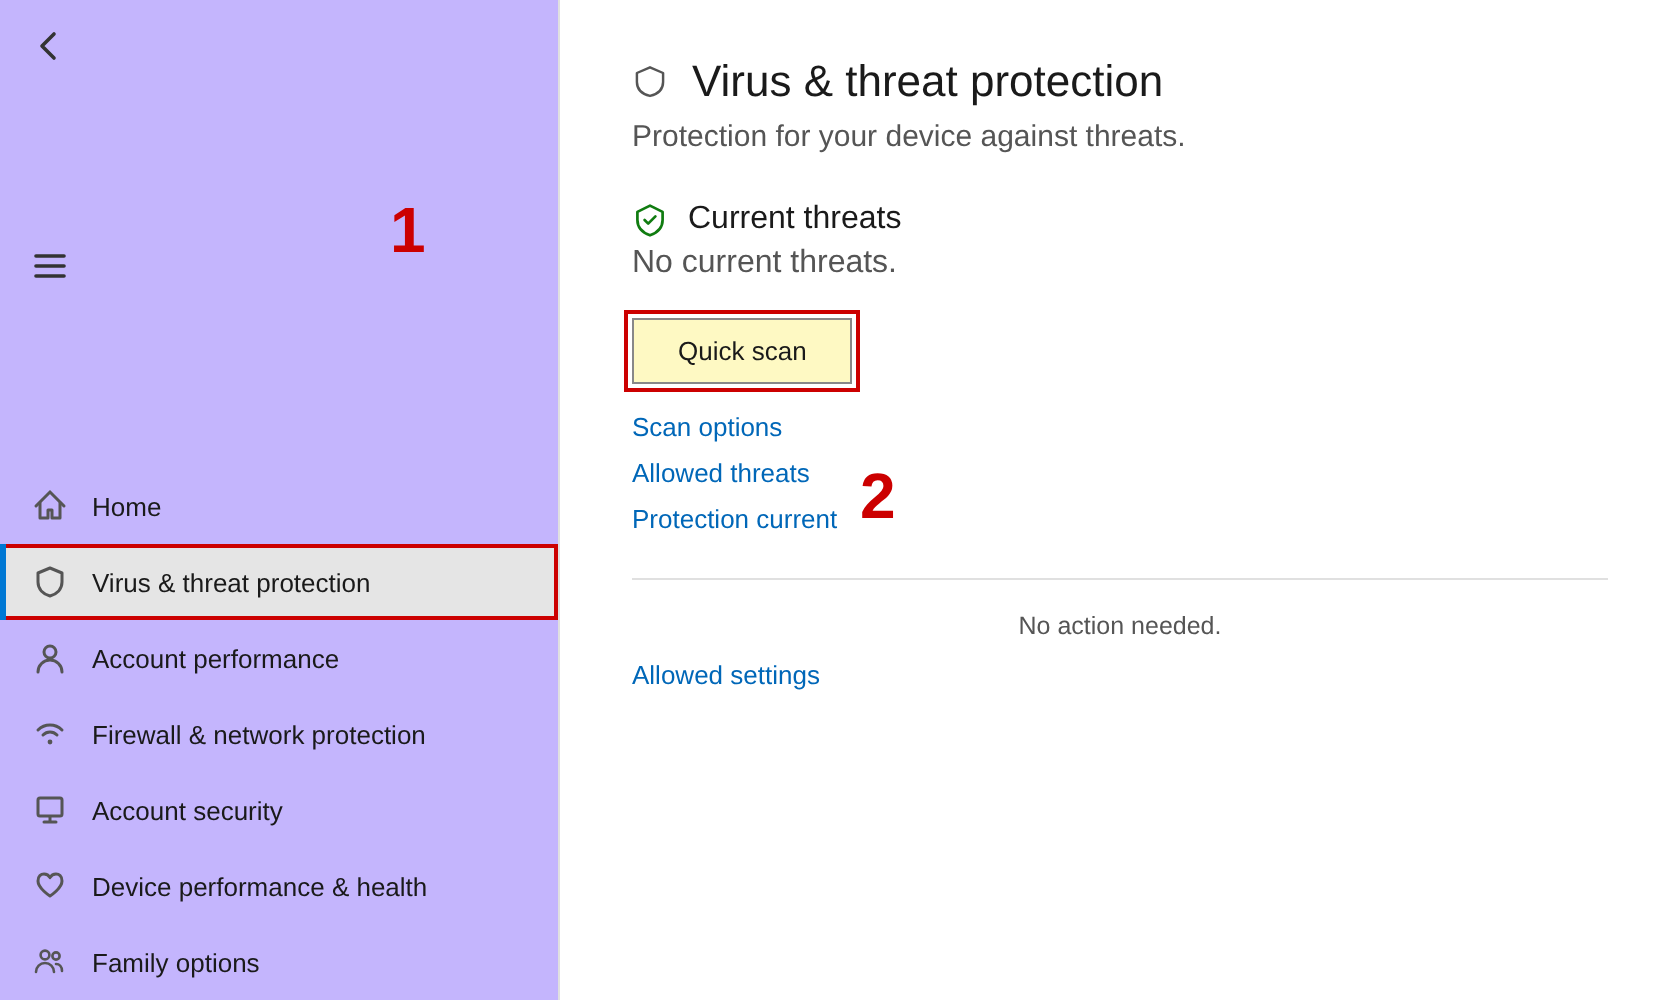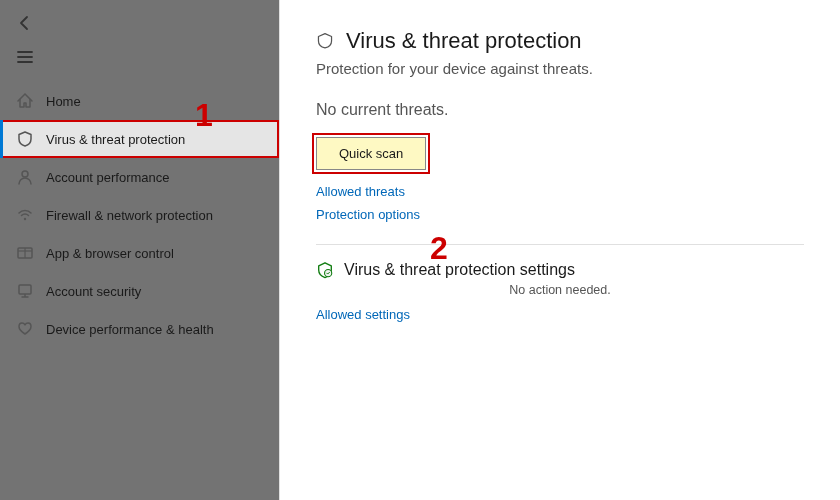--- a/index.html
+++ b/index.html
@@ -9,26 +9,27 @@
       width: 840px;
       height: 500px;
       overflow: hidden;
       display: flex;
     }
 
     
     .sidebar {
       width: 280px;
       min-width: 280px;
-      background: #737373;
+      background: #c4b5fd;
       height: 500px;
       display: flex;
       flex-direction: column;
       border-right: 1px solid #e0e0e0;
       padding-top: 6px;
+      justify-content: space-between;
     }
 
     .sidebar-back {
       display: flex;
       align-items: center;
       padding: 8px 16px;
       cursor: pointer;
     }
 
     .sidebar-back svg {
@@ -263,30 +264,20 @@
       <span class="sidebar-icon">
         <svg viewBox="0 0 18 18" fill="none" width="18" height="18">
           <path d="M3 7c1.6-1.6 3.7-2.5 6-2.5s4.4.9 6 2.5" stroke="#555" stroke-width="1.5" fill="none" stroke-linecap="round"></path>
           <path d="M5.5 9.5c1-1 2.2-1.5 3.5-1.5s2.5.5 3.5 1.5" stroke="#555" stroke-width="1.5" fill="none" stroke-linecap="round"></path>
           <circle cx="9" cy="13" r="1.2" fill="#555"></circle>
         </svg>
       </span>
       <span>Firewall &amp; network protection</span>
     </div>
 
-    <div class="sidebar-item">
-      <span class="sidebar-icon">
-        <svg viewBox="0 0 18 18" fill="none" width="18" height="18">
-          <rect x="2" y="4" width="14" height="10" rx="1" stroke="#555" stroke-width="1.5"></rect>
-          <line x1="2" y1="7" x2="16" y2="7" stroke="#555" stroke-width="1.2"></line>
-          <line x1="9" y1="4" x2="9" y2="14" stroke="#555" stroke-width="1.2"></line>
-        </svg>
-      </span>
-      <span>App &amp; browser control</span>
-    </div>
 
     <div class="sidebar-item">
       <span class="sidebar-icon">
         <svg viewBox="0 0 18 18" fill="none" width="18" height="18">
           <rect x="3" y="3" width="12" height="9" rx="1" stroke="#555" stroke-width="1.5"></rect>
           <line x1="6" y1="15" x2="12" y2="15" stroke="#555" stroke-width="1.5" stroke-linecap="round"></line>
           <line x1="9" y1="12" x2="9" y2="15" stroke="#555" stroke-width="1.5"></line>
         </svg>
       </span>
       <span>Account security</span>
@@ -294,53 +285,64 @@
 
     <div class="sidebar-item">
       <span class="sidebar-icon">
         <svg viewBox="0 0 18 18" fill="none" width="18" height="18">
           <path d="M9 14s-6-3.8-6-7.5C3 4 4.5 3 6 3c1.2 0 2.4.7 3 1.8C9.6 3.7 10.8 3 12 3c1.5 0 3 1 3 3.5C15 10.2 9 14 9 14z" stroke="#555" stroke-width="1.5" fill="none" stroke-linejoin="round"></path>
         </svg>
       </span>
       <span>Device performance &amp; health</span>
     </div>
 
+    <div class="sidebar-item">
+      <span class="sidebar-icon">
+        <svg viewBox="0 0 18 18" fill="none" width="18" height="18">
+          <circle cx="6.5" cy="5.5" r="2.2" stroke="#555" stroke-width="1.3"></circle>
+          <circle cx="12" cy="6" r="1.8" stroke="#555" stroke-width="1.3"></circle>
+          <path d="M2 14c0-2.5 2-4.5 4.5-4.5S11 11.5 11 14" stroke="#555" stroke-width="1.3" fill="none" stroke-linecap="round"></path>
+          <path d="M12 10c1.7 0 3 1.3 3 3.5" stroke="#555" stroke-width="1.3" fill="none" stroke-linecap="round"></path>
+        </svg>
+      </span>
+      <span>Family options</span>
+    </div>
   </nav>
 </div>
 
 <div class="main">
   
   <div class="page-title-row">
     <span class="sidebar-icon">
       <svg viewBox="0 0 22 22" fill="none" width="22" height="22">
         <path d="M11 2L3 5.5V11c0 4.3 3 7.3 8 8.5 5-1.2 8-4.2 8-8.5V5.5L11 2z" stroke="#555" stroke-width="1.5" fill="none" stroke-linejoin="round"></path>
       </svg>
     </span>
     <h1 class="page-title">Virus &amp; threat protection</h1>
   </div>
   <p class="page-subtitle">Protection for your device against threats.</p>
 
   
-  <p class="section-text">No current threats.</p>
-
-  
-  <button class="quick-scan-btn">Quick scan</button>
-
-  
-  <a class="link-item" href="#">Allowed threats</a>
-  <a class="link-item" href="#">Protection options</a>
-
-  <hr class="divider">
-
-  
-  <div class="settings-section-title-row">
+  <div class="section-title-row">
     <span class="sidebar-icon">
-      <svg viewBox="0 0 20 20" fill="none" width="22" height="22">
+      <svg viewBox="0 0 20 20" fill="none" width="20" height="20">
         <path d="M10 2L3 5.5V10c0 4 2.8 7 7 8.5 4.2-1.5 7-4.5 7-8.5V5.5L10 2z" stroke="#107c10" stroke-width="1.5" fill="none" stroke-linejoin="round"></path>
-        <circle cx="13.5" cy="13.5" r="4" fill="#f3f3f3" stroke="#107c10" stroke-width="1.2"></circle>
-        <path d="M12 13.5l1 1 2-2" stroke="#107c10" stroke-width="1.1" stroke-linecap="round" stroke-linejoin="round"></path>
+        <path d="M7 10l2 2 4-4" stroke="#107c10" stroke-width="1.5" stroke-linecap="round" stroke-linejoin="round"></path>
       </svg>
     </span>
-    <h2 class="settings-section-title">Virus &amp; threat protection settings</h2>
+    <h2 class="section-title">Current threats</h2>
   </div>
+  <p class="section-text">No current threats.</p>
+
+  
+  <button class="quick-scan-btn">Quick scan</button>
+
+  
+  <a class="link-item" href="#">Scan options</a>
+  <a class="link-item" href="#">Allowed threats</a>
+  <a class="link-item" href="#">Protection current</a>
+
+  <hr class="divider">
+
+  
   <p class="settings-section-text">No action needed.</p>
   <a class="link-item" href="#">Allowed settings</a>
 </div>
 
 </body></html>

